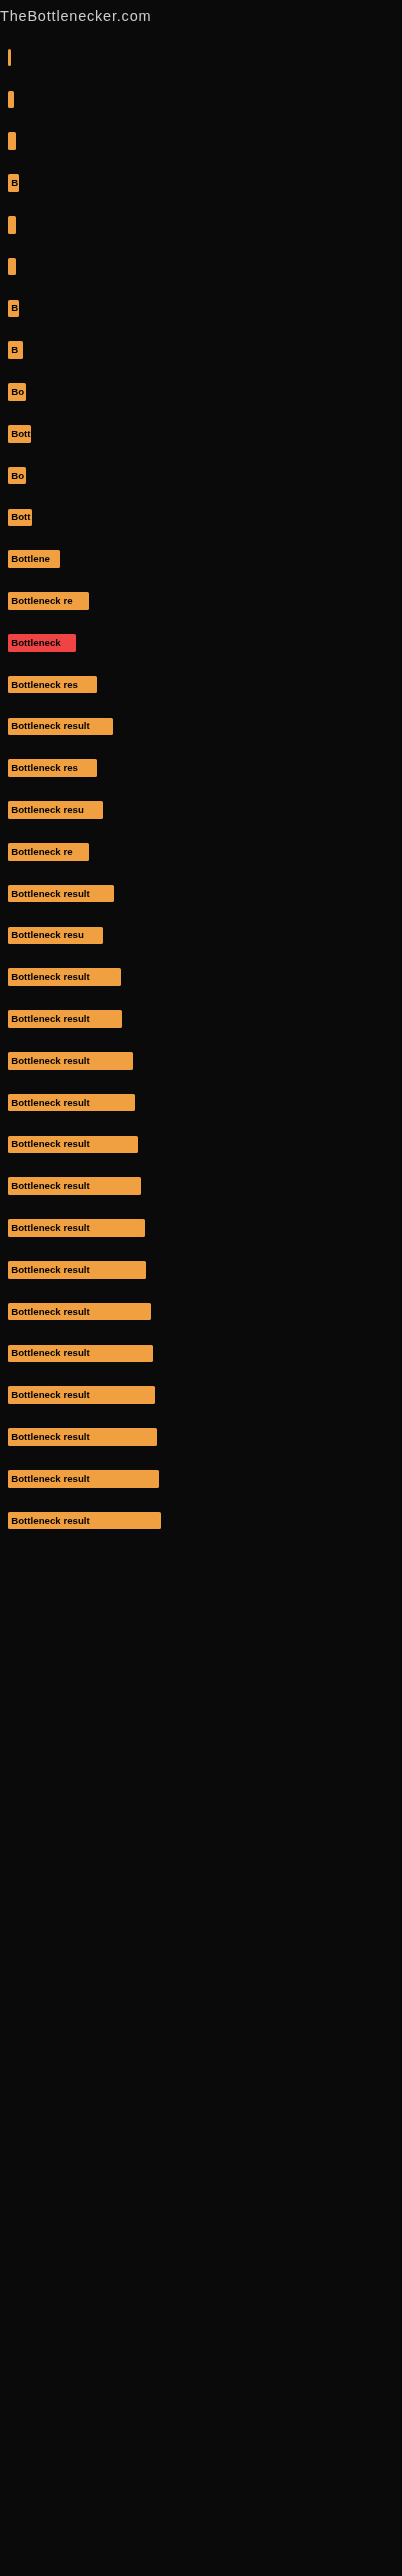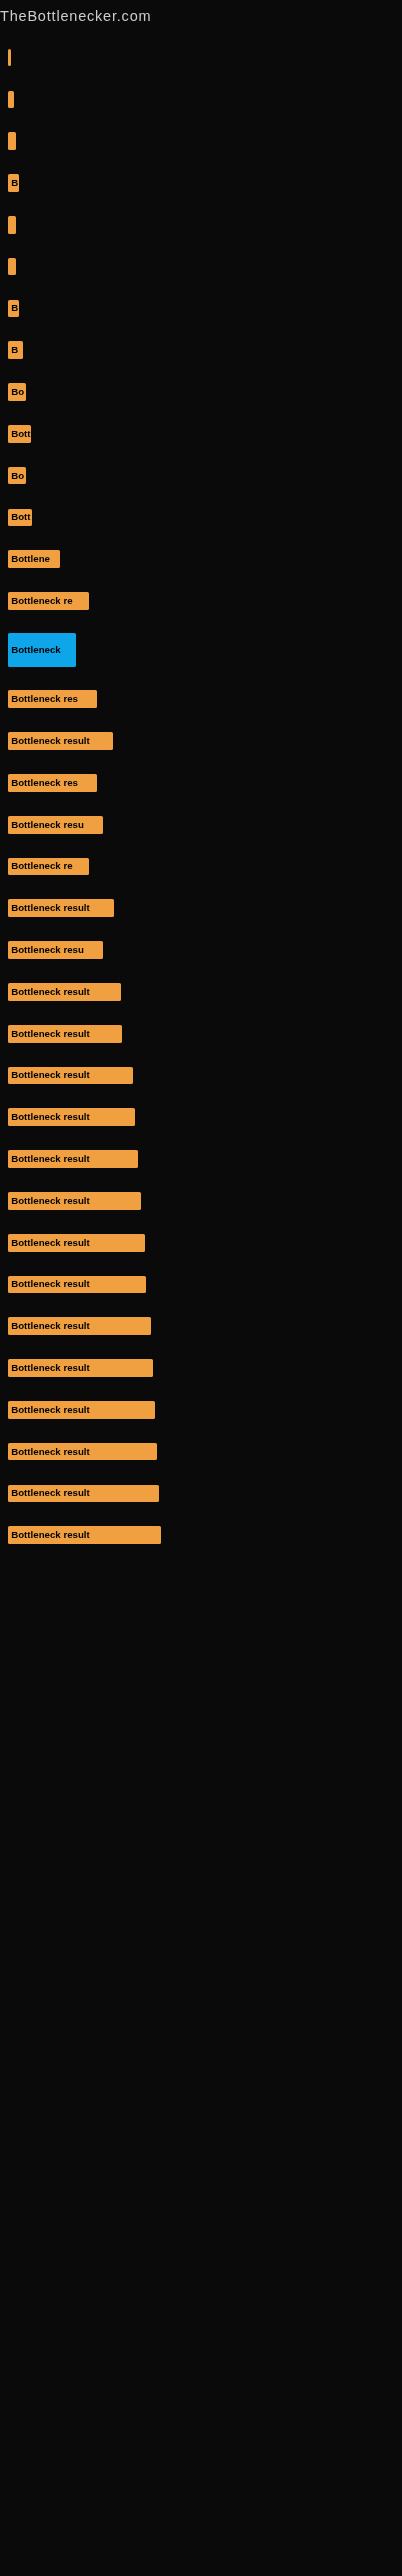--- a/index.html
+++ b/index.html
@@ -88,21 +88,21 @@
       <div style="background-color: rgb(240, 160, 64); height: 17.7px; width: 52px; display: flex; align-items: center; border-radius: 1.6px; position: relative; min-width: 52px;">
         <span style="color: rgb(0, 0, 0); font-size: 9.7px; font-weight: bold; white-space: nowrap; padding: 0px 3.2px; position: absolute; left: 0px; top: 50%; transform: translateY(-50%); line-height: 1;">Bottlene</span>
       </div>
     </div>
     <div style="display: flex; align-items: center; margin-bottom: 22.5px; min-height: 19.3px;">
       <div style="background-color: rgb(240, 160, 64); height: 17.7px; width: 81px; display: flex; align-items: center; border-radius: 1.6px; position: relative; min-width: 81px;">
         <span style="color: rgb(0, 0, 0); font-size: 9.7px; font-weight: bold; white-space: nowrap; padding: 0px 3.2px; position: absolute; left: 0px; top: 50%; transform: translateY(-50%); line-height: 1;">Bottleneck re</span>
       </div>
     </div>
     <div style="display: flex; align-items: center; margin-bottom: 22.5px; min-height: 19.3px;">
-      <div style="background-color: #0ea5e9; height: 34px; width: 68px; display: flex; align-items: center; border-radius: 1.6px; position: relative; min-width: 68px; text-align: center;">
+      <div style="background-color: #ef4444; height: 18px; width: 68px; display: flex; align-items: center; border-radius: 1.6px; position: relative; min-width: 68px; text-align: center;">
         <span style="color: rgb(0, 0, 0); font-size: 9.7px; font-weight: bold; white-space: nowrap; padding: 0px 3.2px; position: absolute; left: 0px; top: 50%; transform: translateY(-50%); line-height: 1;">Bottleneck</span>
       </div>
     </div>
     <div style="display: flex; align-items: center; margin-bottom: 22.5px; min-height: 19.3px;">
       <div style="background-color: rgb(240, 160, 64); height: 17.7px; width: 89px; display: flex; align-items: center; border-radius: 1.6px; position: relative; min-width: 89px;">
         <span style="color: rgb(0, 0, 0); font-size: 9.7px; font-weight: bold; white-space: nowrap; padding: 0px 3.2px; position: absolute; left: 0px; top: 50%; transform: translateY(-50%); line-height: 1;">Bottleneck res</span>
       </div>
     </div>
     <div style="display: flex; align-items: center; margin-bottom: 22.5px; min-height: 19.3px;">
       <div style="background-color: rgb(240, 160, 64); height: 17.7px; width: 105px; display: flex; align-items: center; border-radius: 1.6px; position: relative; min-width: 105px;">

